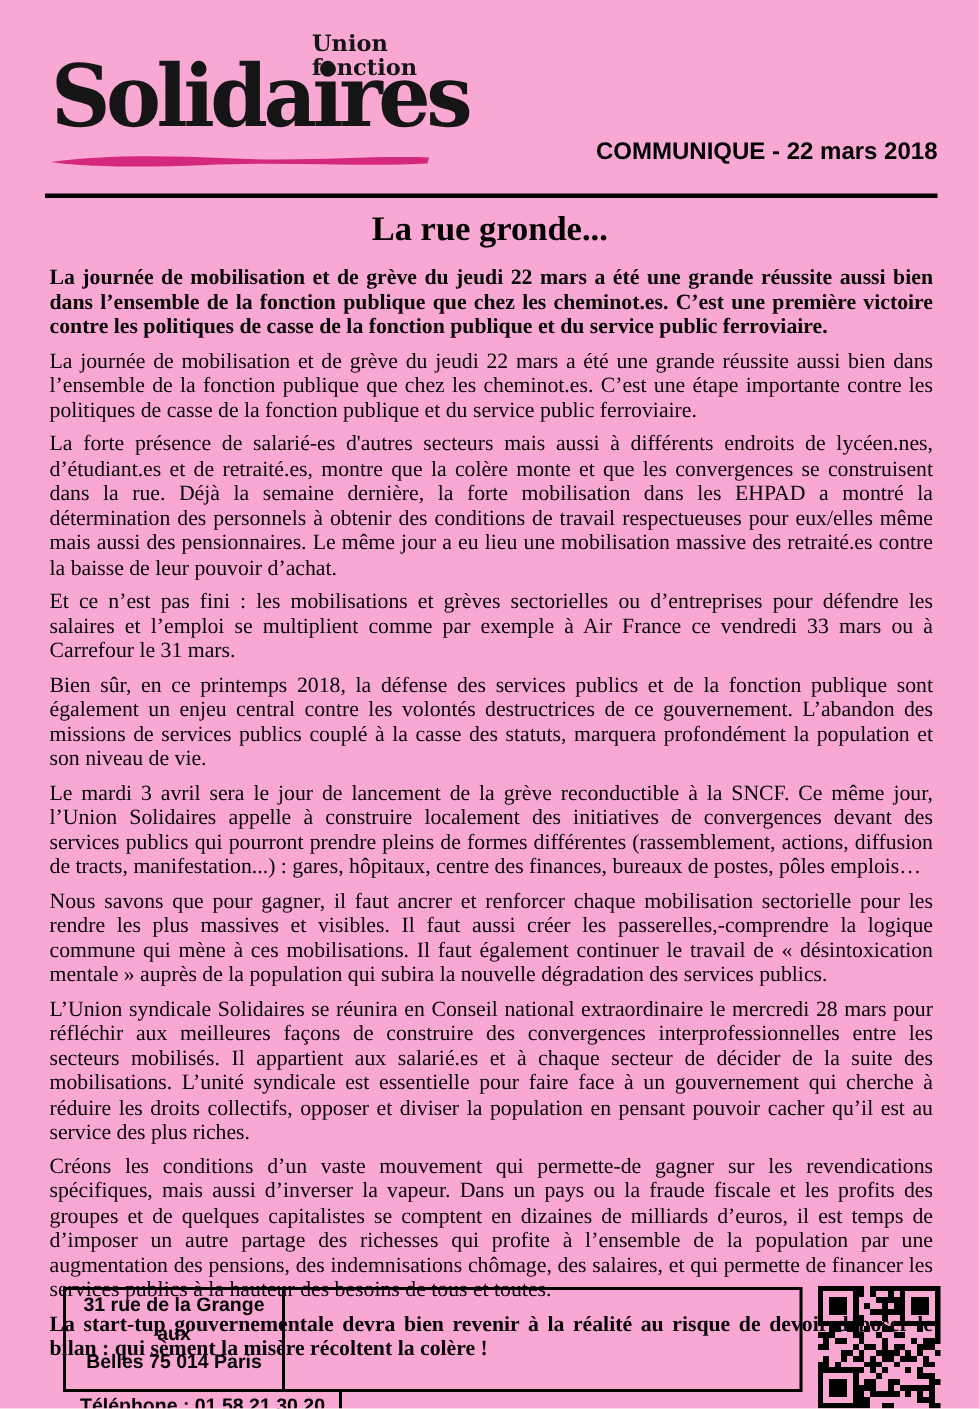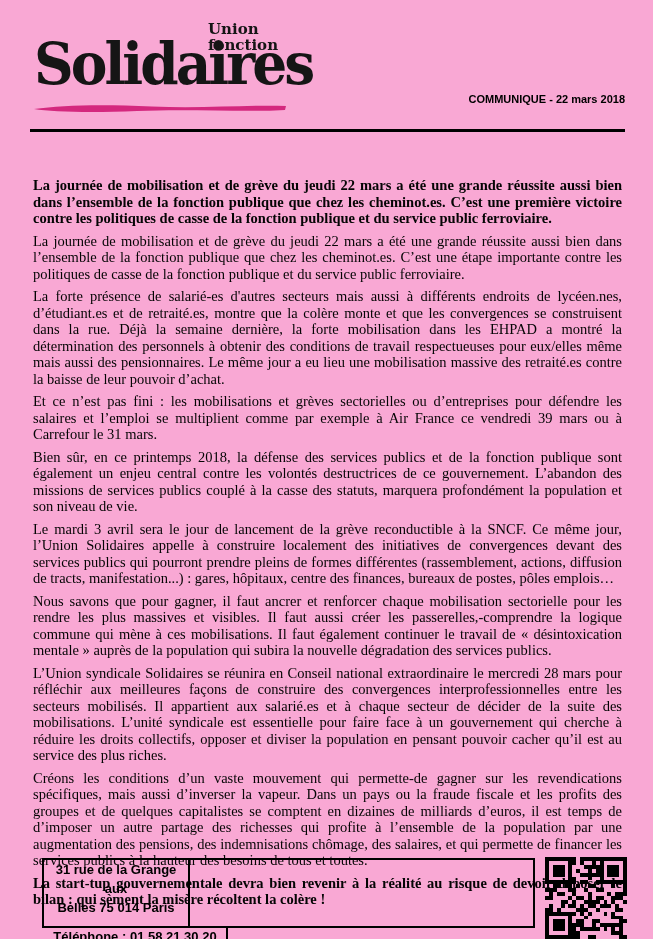--- a/index.html
+++ b/index.html
@@ -16,21 +16,21 @@
   }
   .logo-tagline{
     position:absolute;left:208px;top:21px;
     font-family:"DejaVu Serif",serif;font-weight:bold;
     font-size:15px;line-height:16px;color:#151515;text-align:left;
   }
   .logo-underline{position:absolute;left:32px;top:99px;width:256px;height:11px;}
   .communique{
     position:absolute;right:28px;top:93px;
     font-family:"Liberation Sans",sans-serif;font-weight:bold;
-    font-size:11px;color:#000;
+    font-size:16px;color:#000;
   }
   .header-rule{position:absolute;left:30px;top:129px;width:595px;height:3px;background:#000;}
   
   .doc-title{
     position:absolute;left:0;top:140px;width:653px;text-align:center;
     font-family:"Liberation Serif",serif;font-weight:bold;font-size:23px;color:#000;
   }
   .content{position:absolute;left:33px;top:173px;width:589px;}
   .content p{
     margin:4px 0 6px 0;font-size:14.5px;line-height:16.5px;
@@ -69,26 +69,27 @@
     <svg width="256" height="11" viewBox="0 0 256 11">
       <path d="M2,7 C30,3 70,2 120,4.5 C170,7 215,2.5 254,4 L253,8
                C210,10.5 160,6.5 105,9 C60,11 20,10 2,7 Z" fill="#d4287e"></path>
     </svg>
   </div>
 
   <div class="communique">COMMUNIQUE - 22 mars 2018</div>
 
   <div class="header-rule"></div>
 
+  <div class="doc-title">La rue gronde...</div>
 
   <div class="content">
     <p class="bold">La journée de mobilisation et de grève du jeudi 22 mars a été une grande réussite aussi bien dans l’ensemble de la fonction publique que chez les cheminot.es. C’est une première victoire contre les politiques de casse de la fonction publique et du service public ferroviaire.</p>
     <p>La journée de mobilisation et de grève du jeudi 22 mars a été une grande réussite aussi bien dans l’ensemble de la fonction publique que chez les cheminot.es. C’est une étape importante contre les politiques de casse de la fonction publique et du service public ferroviaire.</p>
     <p>La forte présence de salarié-es d'autres secteurs mais aussi à différents endroits de lycéen.nes, d’étudiant.es et de retraité.es, montre que la colère monte et que les convergences se construisent dans la rue. Déjà la semaine dernière, la forte mobilisation dans les EHPAD a montré la détermination des personnels à obtenir des conditions de travail respectueuses pour eux/elles même mais aussi des pensionnaires. Le même jour a eu lieu une mobilisation massive des retraité.es contre la baisse de leur pouvoir d’achat.</p>
-    <p>Et ce n’est pas fini : les mobilisations et grèves sectorielles ou d’entreprises pour défendre les salaires et l’emploi se multiplient comme par exemple à Air France ce vendredi 39 mars ou à Carrefour le 31 mars.</p>
+    <p>Et ce n’est pas fini : les mobilisations et grèves sectorielles ou d’entreprises pour défendre les salaires et l’emploi se multiplient comme par exemple à Air France ce vendredi 33 mars ou à Carrefour le 31 mars.</p>
     <p>Bien sûr, en ce printemps 2018, la défense des services publics et de la fonction publique sont également un enjeu central contre les volontés destructrices de ce gouvernement. L’abandon des missions de services publics couplé à la casse des statuts, marquera profondément la population et son niveau de vie.</p>
     <p>Le mardi 3 avril sera le jour de lancement de la grève reconductible à la SNCF. Ce même jour, l’Union Solidaires appelle à construire localement des initiatives de convergences devant des services publics qui pourront prendre pleins de formes différentes (rassemblement, actions, diffusion de tracts, manifestation...) : gares, hôpitaux, centre des finances, bureaux de postes, pôles emplois…</p>
     <p>Nous savons que pour gagner, il faut ancrer et renforcer chaque mobilisation sectorielle pour les rendre les plus massives et visibles. Il faut aussi créer les passerelles,-comprendre la logique commune qui mène à ces mobilisations. Il faut également continuer le travail de « désintoxication mentale » auprès de la population qui subira la nouvelle dégradation des services publics.</p>
     <p>L’Union syndicale Solidaires se réunira en Conseil national extraordinaire le mercredi 28 mars pour réfléchir aux meilleures façons de construire des convergences interprofessionnelles entre les secteurs mobilisés. Il appartient aux salarié.es et à chaque secteur de décider de la suite des mobilisations. L’unité syndicale est essentielle pour faire face à un gouvernement qui cherche à réduire les droits collectifs, opposer et diviser la population en pensant pouvoir cacher qu’il est au service des plus riches.</p>
     <p>Créons les conditions d’un vaste mouvement qui permette-de gagner sur les revendications spécifiques, mais aussi d’inverser la vapeur. Dans un pays ou la fraude fiscale et les profits des groupes et de quelques capitalistes se comptent en dizaines de milliards d’euros, il est temps de d’imposer un autre partage des richesses qui profite à l’ensemble de la population par une augmentation des pensions, des indemnisations chômage, des salaires, et qui permette de financer les services publics à la hauteur des besoins de tous et toutes.</p>
     <p class="bold">La start-tup gouvernementale devra bien revenir à la réalité au risque de devoir déposer le bilan : qui sèment la misère récoltent la colère !</p>
   </div>
 
   <div class="footer-table">
     <div class="footer-cell c1">

